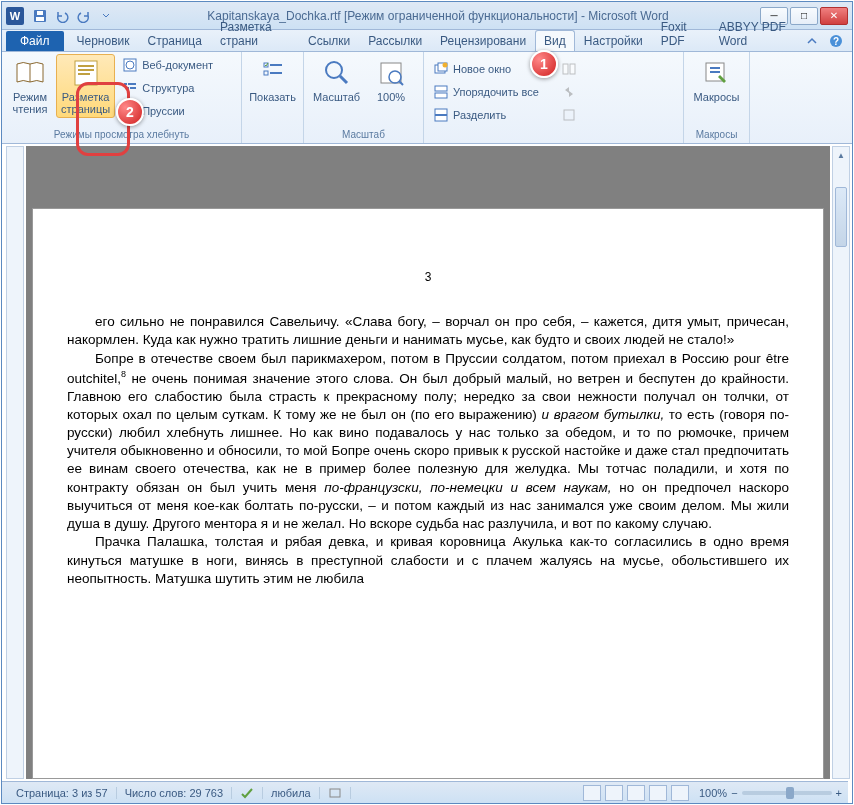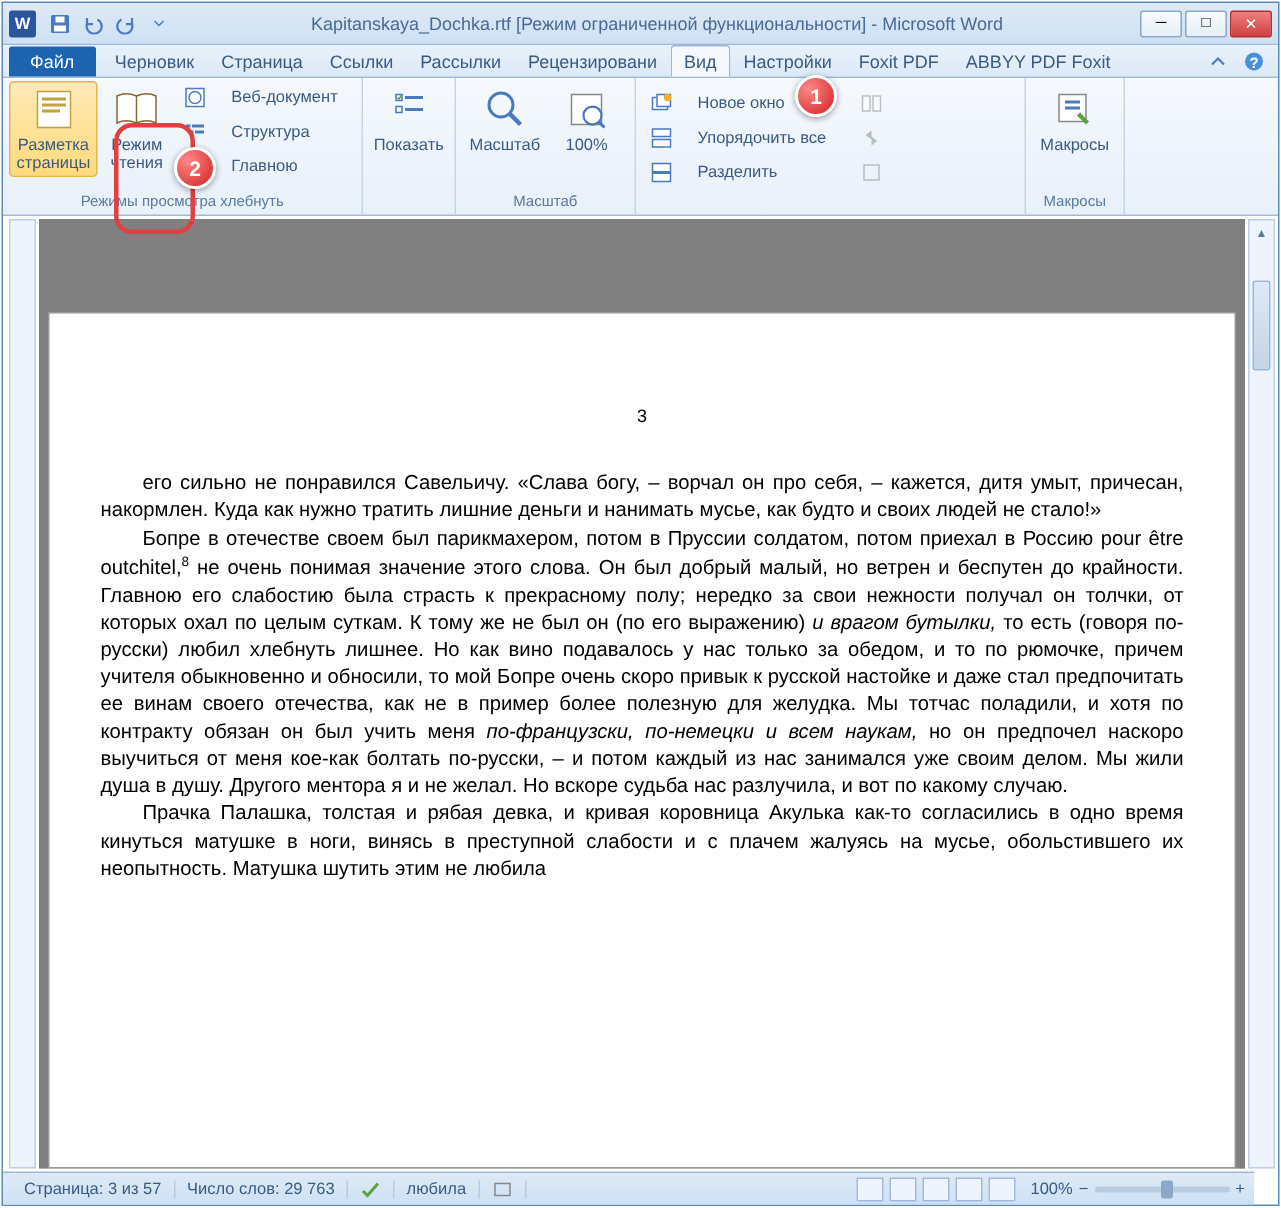--- a/index.html
+++ b/index.html
@@ -26,21 +26,21 @@
 
 .ribbon { height:92px; background:linear-gradient(#f5f9fd,#e8f0fa); border-bottom:1px solid #a0b8d8; display:flex; }
 .group { border-right:1px solid #c4d5e8; padding:2px 4px; display:flex; flex-direction:column; }
 .group-content { flex:1; display:flex; align-items:flex-start; gap:2px; }
 .group-label { font-size:10px; color:#5a7aa0; text-align:center; padding:1px 0; }
 .big-btn { display:flex; flex-direction:column; align-items:center; justify-content:center; padding:2px 4px; cursor:pointer; border:1px solid transparent; border-radius:3px; min-width:48px; }
 .big-btn.selected { background:linear-gradient(#ffe9b8,#ffd97a); border-color:#e8b050; }
 .btn-icon { width:32px; height:32px; display:flex; align-items:center; justify-content:center; }
 .btn-label { font-size:11px; color:#3a5a82; text-align:center; line-height:1.1; margin-top:2px; }
 .small-btn-col { display:flex; flex-direction:column; gap:1px; }
-.small-btn { display:flex; align-items:center; gap:16px; padding:2px 4px; font-size:11px; color:#3a5a82; cursor:pointer; border:1px solid transparent; border-radius:2px; white-space:nowrap; }
+.small-btn { display:flex; align-items:center; gap:4px; padding:2px 4px; font-size:11px; color:#3a5a82; cursor:pointer; border:1px solid transparent; border-radius:2px; white-space:nowrap; }
 .small-icon { width:16px; height:16px; display:inline-flex; align-items:center; justify-content:center; }
 
 
 .highlight-box { position:absolute; border:3px solid #e04040; border-radius:12px; pointer-events:none; z-index:50; }
 .red-marker { position:absolute; width:28px; height:28px; background:radial-gradient(circle at 30% 30%, #ff8888,#d02020); border-radius:50%; color:#fff; font-weight:bold; display:flex; align-items:center; justify-content:center; border:2px solid #fff; box-shadow:0 1px 4px rgba(0,0,0,0.4); z-index:60; font-size:14px; }
 
 
 .doc-area { position:absolute; top:144px; left:24px; right:22px; bottom:24px; background:#808080; overflow:hidden; }
 .doc-area::before { content:""; position:absolute; inset:0; background:#808080; }
 .page-top { background:#fff; height:46px; border:1px solid #999; margin:0 6px; padding:8px 34px; font-size:12px; }
@@ -52,21 +52,21 @@
 .para sup { font-size:9px; }
 .para i { font-style:italic; }
 
 
 .ruler-v { position:absolute; top:144px; left:4px; width:18px; bottom:24px; background:#eef4fb; border:1px solid #c0d0e4; }
 .scroll-v { position:absolute; top:144px; right:2px; width:18px; bottom:24px; background:#eef4fb; border:1px solid #c0d0e4; }
 .scroll-v .thumb { position:absolute; left:2px; right:2px; top:40px; height:60px; background:linear-gradient(#dce9f7,#c4d5e8); border:1px solid #a0b8d8; border-radius:2px; }
 .scroll-arrow { height:16px; display:flex; align-items:center; justify-content:center; font-size:8px; color:#5a7aa0; }
 
 
-.statusbar { position:absolute; bottom:0; left:0; right:16px; height:22px; background:linear-gradient(#dfe9f5,#cde1f4); border-top:1px solid #a0b8d8; display:flex; align-items:center; font-size:11px; color:#3a5a82; padding:0 6px; }
+.statusbar { position:absolute; bottom:0; left:0; right:4px; height:22px; background:linear-gradient(#dfe9f5,#cde1f4); border-top:1px solid #a0b8d8; display:flex; align-items:center; font-size:11px; color:#3a5a82; padding:0 6px; }
 .status-seg { padding:0 8px; border-right:1px solid #b8cce0; }
 .status-right { margin-left:auto; display:flex; align-items:center; gap:4px; }
 .view-btn { width:18px; height:16px; border:1px solid #a0b8d8; background:#eef4fb; cursor:pointer; }
 .zoom-slider { width:90px; height:4px; background:#b8cce0; position:relative; border-radius:2px; }
 .zoom-slider::after { content:""; position:absolute; left:44px; top:-4px; width:8px; height:12px; background:#8ba8c9; border-radius:2px; }
 
 
 svg { display:block; }
 </style>
 </head>
@@ -107,68 +107,69 @@
       <div class="win-btn">─</div>
       <div class="win-btn">□</div>
       <div class="win-btn win-close">✕</div>
     </div>
   </div>
 
   <div class="tabs">
     <div class="file-tab">Файл</div>
     <div class="tab">Черновик</div>
     <div class="tab">Страница</div>
+    <div class="tab">Разметка страни</div>
     <div class="tab">Ссылки</div>
     <div class="tab">Рассылки</div>
     <div class="tab">Рецензировани</div>
     <div class="tab active">Вид</div>
     <div class="tab">Настройки</div>
     <div class="tab">Foxit PDF</div>
-    <div class="tab">ABBYY PDF Foxit</div>
+    <div class="tab">ABBYY PDF Word</div>
     <div class="tabs-right">
       <div class="qat-btn">
           <svg width="12" height="12">
             <path d="M2 8 L6 4 L10 8" stroke="#4a7ac0" fill="none" stroke-width="1.5"></path>
           </svg>
         </div>
       <div class="qat-btn">
           <svg width="14" height="14">
             <circle cx="7" cy="7" r="6" fill="#4a90d8"></circle>
             <text x="7" y="11" text-anchor="middle" fill="#fff" font-size="10" font-weight="bold">?</text>
           </svg>
         </div>
     </div>
   </div>
 
   <div class="ribbon">
 
     <div class="group" style="width:240px">
       <div class="group-content">
+        <div class="big-btn">
+          <div class="btn-icon">
+              <svg width="30" height="26">
+                <path d="M2 4 Q8 1 15 4 Q22 1 28 4 L28 22 Q22 19 15 22 Q8 19 2 22 Z" fill="#fff" stroke="#8a6830" stroke-width="1"></path>
+                <line x1="15" y1="4" x2="15" y2="22" stroke="#8a6830"></line>
+              </svg>
+            </div>
+          <div class="btn-label" style="white-space:pre-line">Режим
+чтения</div>
+        </div>
         <div class="big-btn selected">
           <div class="btn-icon">
               <svg width="30" height="28">
                 <rect x="4" y="2" width="22" height="24" fill="#fff" stroke="#c0a040"></rect>
                 <rect x="7" y="6" width="16" height="2" fill="#c0a040"></rect>
                 <rect x="7" y="10" width="16" height="2" fill="#c0a040"></rect>
                 <rect x="7" y="14" width="12" height="2" fill="#c0a040"></rect>
               </svg>
             </div>
           <div class="btn-label" style="white-space:pre-line">Разметка
 страницы</div>
         </div>
-        <div class="big-btn">
-          <div class="btn-icon">
-              <svg width="30" height="26">
-                <path d="M2 4 Q8 1 15 4 Q22 1 28 4 L28 22 Q22 19 15 22 Q8 19 2 22 Z" fill="#fff" stroke="#8a6830" stroke-width="1"></path>
-                <line x1="15" y1="4" x2="15" y2="22" stroke="#8a6830"></line>
-              </svg>
-            </div>
-          <div class="btn-label" style="white-space:pre-line">Режим
-чтения</div>
-        </div>
         <div class="small-btn-col">
           <div class="small-btn">
               <span class="small-icon">
                 <svg width="14" height="14">
                   <rect x="1" y="1" width="12" height="12" fill="#fff" stroke="#4a7ac0"></rect>
                   <circle cx="7" cy="7" r="4" fill="none" stroke="#4a7ac0"></circle>
                 </svg>
               </span>
               <span>Веб-документ</span>
             </div>
@@ -184,21 +185,21 @@
               <span>Структура</span>
             </div>
           <div class="small-btn">
               <span class="small-icon">
                 <svg width="14" height="14">
                   <rect x="2" y="1" width="10" height="12" fill="#fff" stroke="#888"></rect>
                   <line x1="4" y1="4" x2="10" y2="4" stroke="#888"></line>
                   <line x1="4" y1="7" x2="10" y2="7" stroke="#888"></line>
                 </svg>
               </span>
-              <span>Главною</span>
+              <span>Пруссии</span>
             </div>
         </div>
       </div>
       <div class="group-label">Режимы просмотра хлебнуть</div>
     </div>
 
     <div class="group" style="width:62px">
       <div class="group-content" style="justify-content:center">
         <div class="big-btn">
           <div class="btn-icon">

